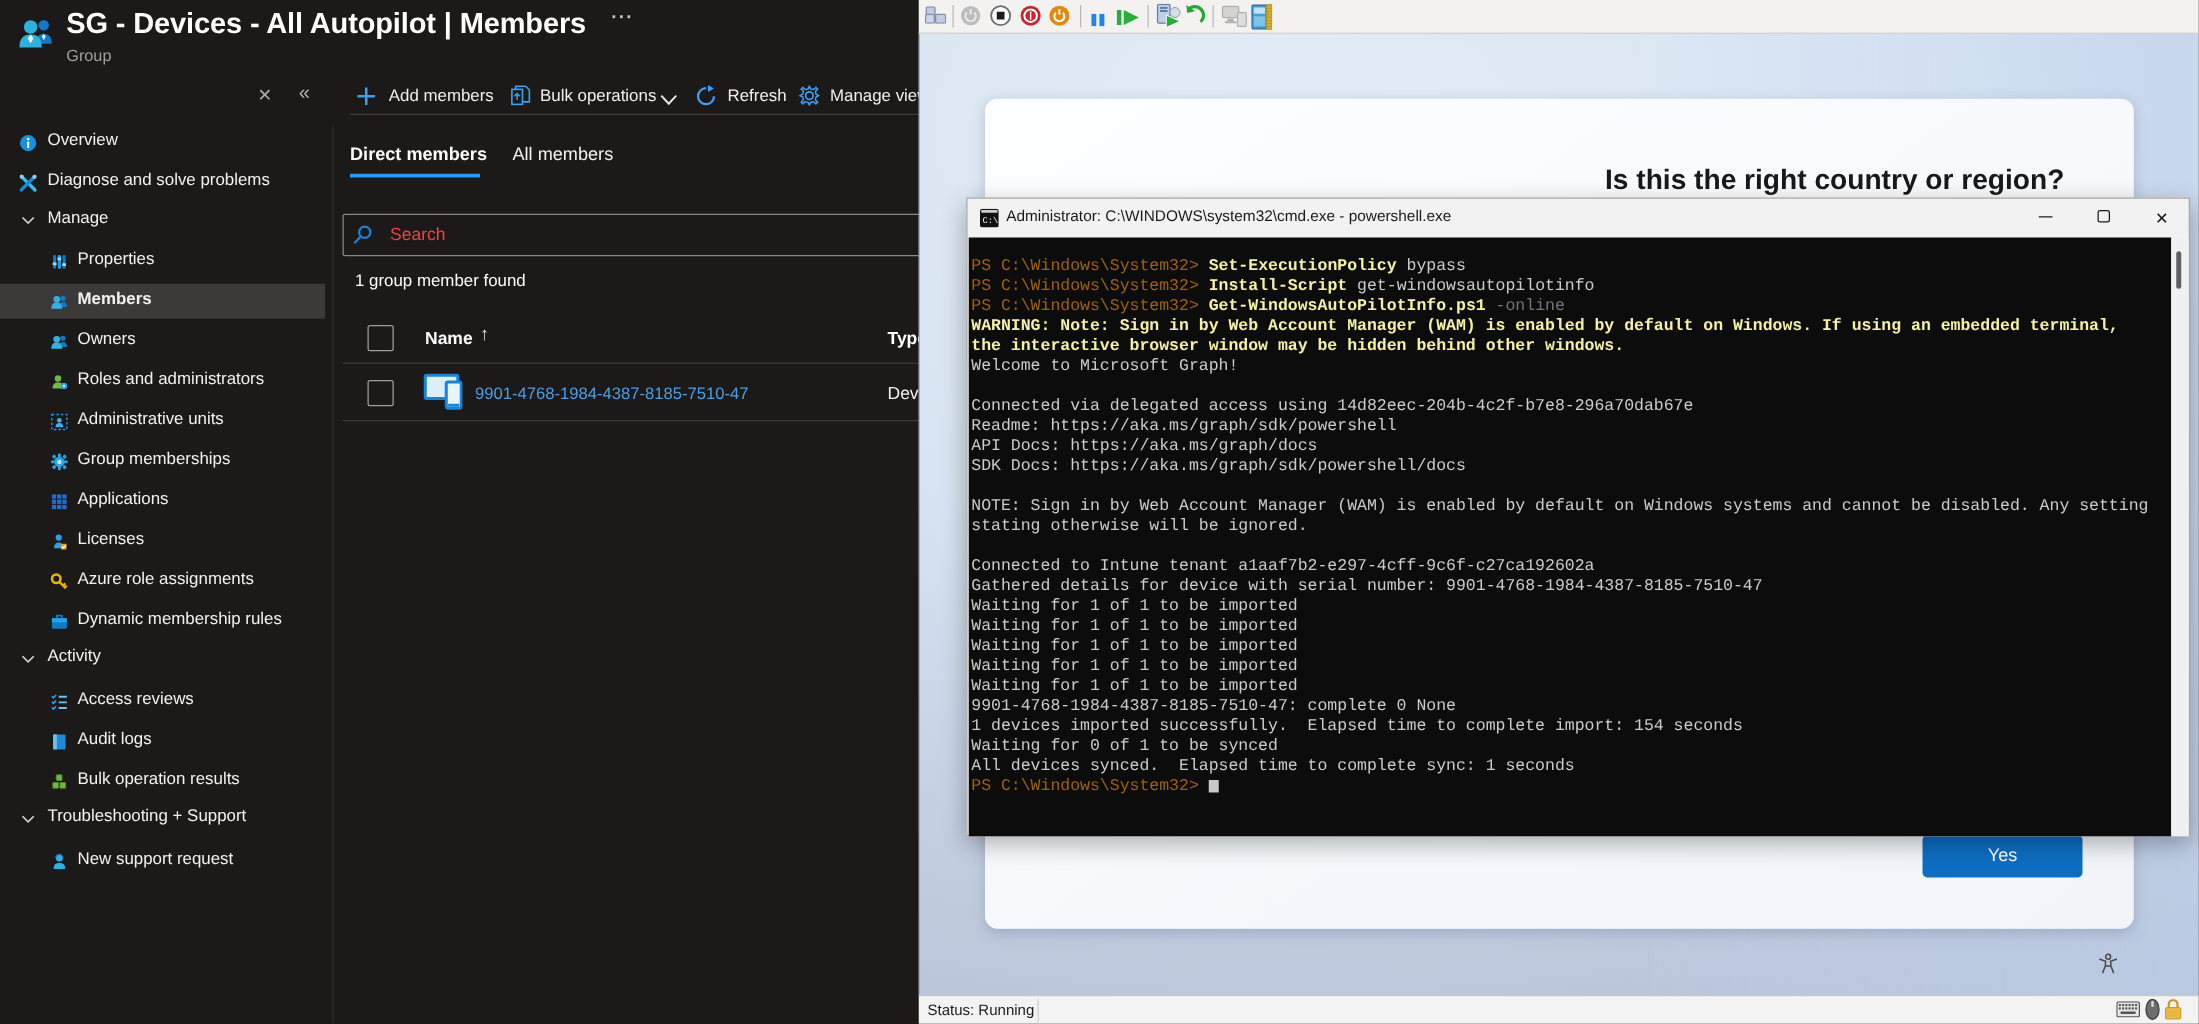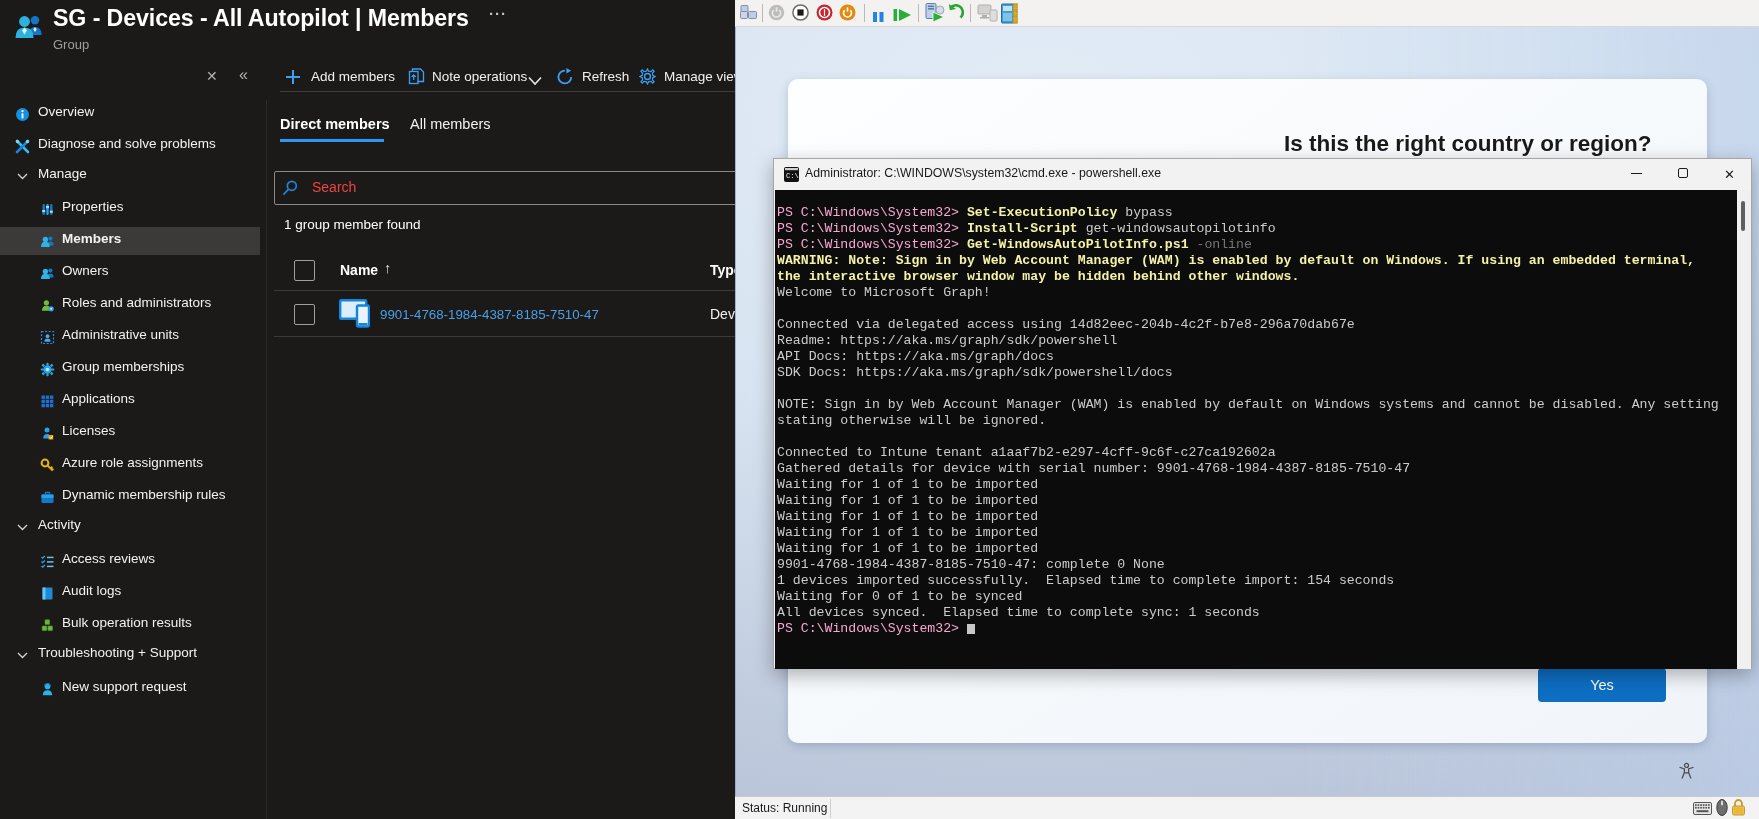--- a/index.html
+++ b/index.html
@@ -1,21 +1,21 @@
 <!DOCTYPE html>
 <html><head><meta charset="utf-8"><style>
 * { margin:0; padding:0; box-sizing:border-box; }
 html,body { width:1759px; height:819px; overflow:hidden; background:#1b1a19;
   font-family:"Liberation Sans",sans-serif; -webkit-font-smoothing:antialiased; }
 .abs { position:absolute; }
 .nav { position:absolute; font-size:13.5px; color:#f3f2f1; white-space:nowrap; }
 .nav b { font-weight:700; }
 .tbt { position:absolute; top:69px; font-size:13.5px; color:#f1f0ef; white-space:nowrap; }
 .tl { height:16px; white-space:pre; }
-.tl .p { color:#f9a8d4; }
+.tl .p { color:#a16207; }
 .tl .y, .y { color:#f5f1a5;font-weight:bold; }
 .tl .dg { color:#767676; }
 .cur { display:inline-block; width:8px; height:10px; background:#c8c8c8; vertical-align:-2px; }
 </style></head>
 <body>
 
 <div class="abs" style="left:0;top:0;width:735px;height:819px;background:#1b1a19">
 
   <div class="abs" style="left:14px;top:14px"><svg width="30" height="25" viewBox="0 0 30 25">
     <circle cx="21" cy="6.2" r="4.2" fill="#1576c8"></circle>
@@ -177,21 +177,21 @@
 
 <div style="position:absolute;left:285px;top:69px"><svg width="16" height="16" viewBox="0 0 16 16">
         <path d="M8 1 V15 M1 8 H15" stroke="#3aa0f3" stroke-width="2"></path>
       </svg></div>
 <div class="tbt" style="left:311px">Add members</div>
 <div style="position:absolute;left:408px;top:68px"><svg width="17" height="17" viewBox="0 0 17 17">
         <path d="M4.5 3.5 V1 h8 l3 3 v9.5 h-6" fill="none" stroke="#3aa0f3" stroke-width="1.3"></path>
         <rect x="1.5" y="3.5" width="8.5" height="12" fill="none" stroke="#3aa0f3" stroke-width="1.3"></rect>
         <path d="M5.7 12 V7 M3.6 9 l2.1-2.2 L7.8 9" stroke="#3aa0f3" stroke-width="1.2" fill="none"></path>
       </svg></div>
-<div class="tbt" style="left:432px">Note operations</div>
+<div class="tbt" style="left:432px">Bulk operations</div>
 <div style="position:absolute;left:528px;top:72px"><svg width="14" height="10" viewBox="0 0 14 10">
         <path d="M1 1.5 L7 8 L13 1.5" stroke="#e8e6e3" stroke-width="1.6" fill="none"></path>
       </svg></div>
 <div style="position:absolute;left:556px;top:68px"><svg width="18" height="18" viewBox="0 0 18 18">
         <path d="M15.2 9 A6.4 6.4 0 1 1 9 2.6" fill="none" stroke="#3aa0f3" stroke-width="1.8"></path>
         <path d="M9.2 0 L14 2.8 L9.2 5.6 z" fill="#3aa0f3" transform="translate(1.2,0)"></path>
       </svg></div>
 <div class="tbt" style="left:582px">Refresh</div>
 <div style="position:absolute;left:639px;top:68px"><svg width="17" height="17" viewBox="0 0 17 17">
         <circle cx="8.5" cy="8.5" r="3" fill="none" stroke="#3aa0f3" stroke-width="1.4"></circle>

